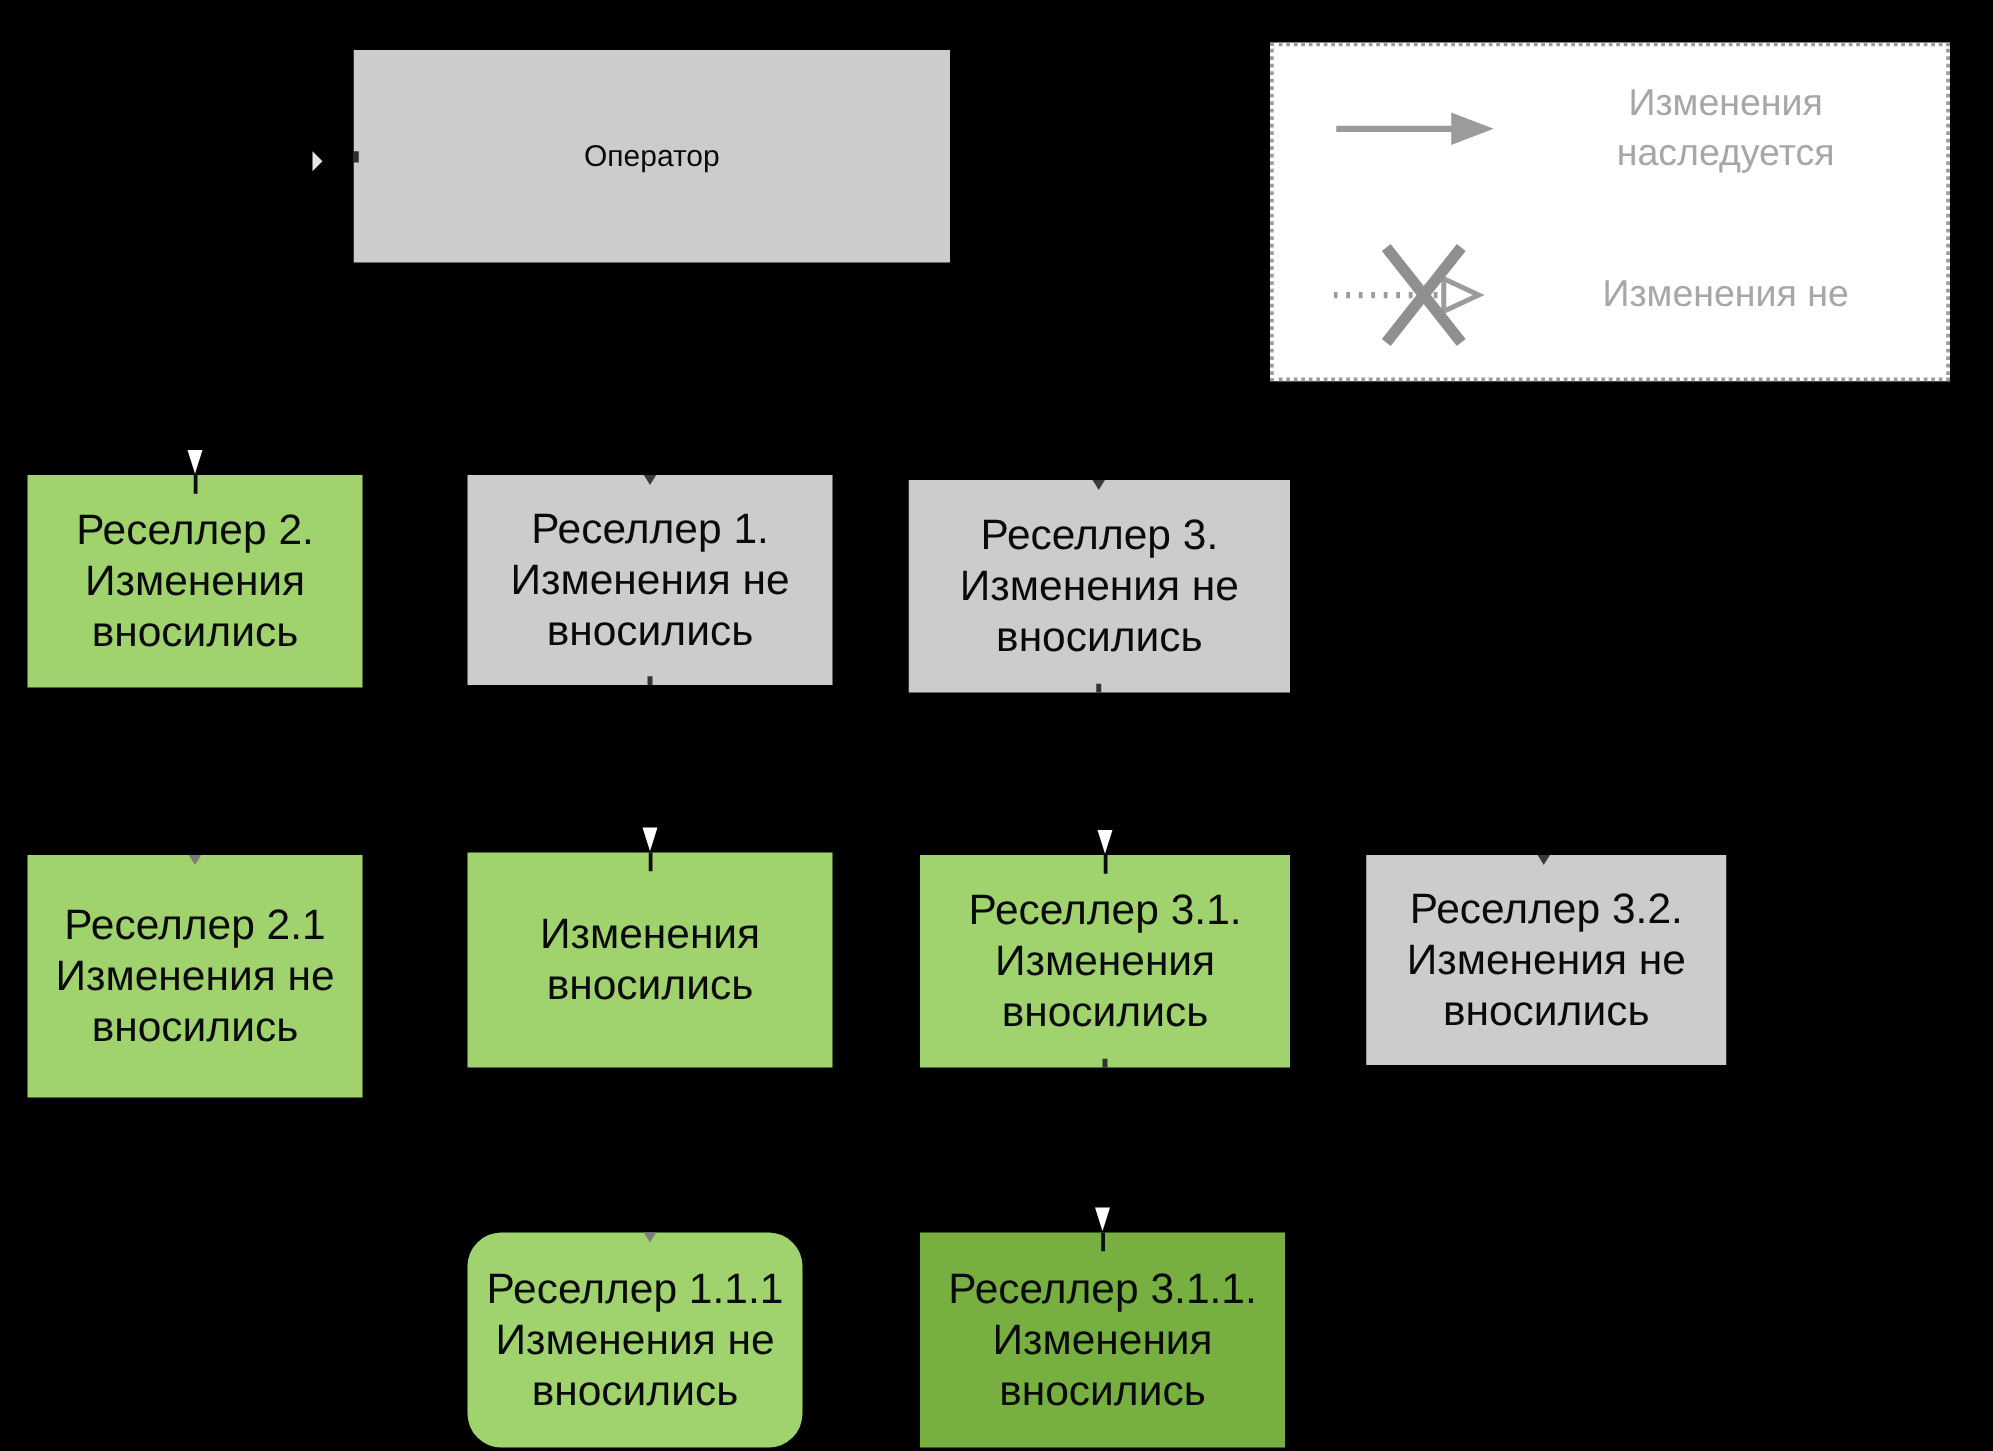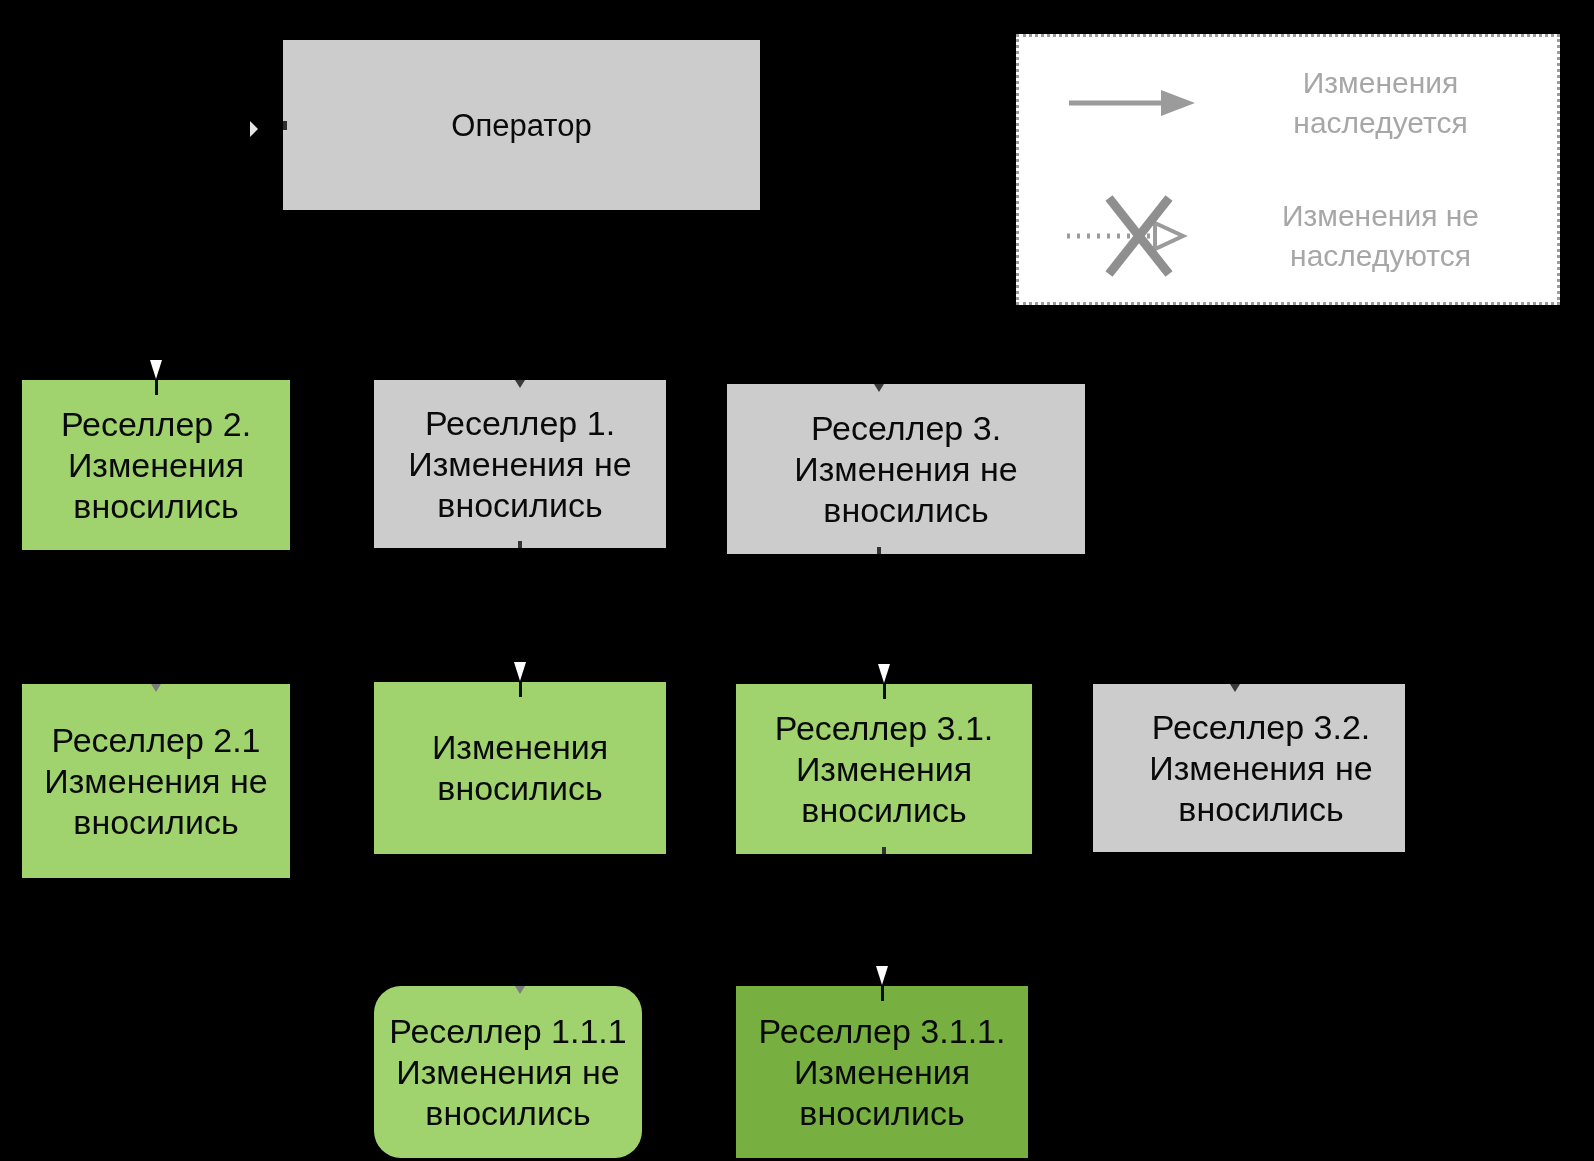--- a/index.html
+++ b/index.html
@@ -9,28 +9,28 @@
     font-family:"Liberation Sans", sans-serif;
   }
   .node{
     position:absolute;display:flex;flex-direction:column;
     justify-content:center;align-items:center;text-align:center;
     color:#0a0a0a;font-size:34px;line-height:41px;
   }
   .gray{background:#cccccc;}
   .green{background:#a0d36e;}
   .darkgreen{background:#77b040;}
-  #operator{left:283px;top:40px;width:477px;height:170px;font-size:31px;}
+  #operator{left:283px;top:40px;width:477px;height:170px;font-size:24px;}
   #r2  {left:22px;  top:380px;width:268px;height:170px;}
   #r1  {left:374px; top:380px;width:292px;height:168px;}
-  #r3  {left:727px; top:384px;width:358px;height:170px;}
+  #r3  {left:727px; top:384px;width:305px;height:170px;}
   #r21 {left:22px;  top:684px;width:268px;height:194px;}
   #r11 {left:374px; top:682px;width:292px;height:172px;}
   #r31 {left:736px; top:684px;width:296px;height:170px;}
-  #r32 {left:1093px;top:684px;width:288px;height:168px;padding-left:24px;}
+  #r32 {left:1093px;top:684px;width:288px;height:168px;}
   #r111{left:374px; top:986px;width:268px;height:172px;border-radius:27px;}
   #r311{left:736px; top:986px;width:292px;height:172px;}
 
   
   .legend{
     position:absolute;left:1016px;top:34px;width:544px;height:271px;
     background:#ffffff;border:3px dotted #9c9c9c;box-sizing:border-box;
     display:flex;flex-direction:column;
   }
   .legend-row{flex:1;display:flex;align-items:center;}
@@ -101,21 +101,20 @@
     <div class="legend-glyph">
       <svg width="130" height="96" viewBox="0 0 130 96">
         <line x1="0" y1="48" x2="88" y2="48" stroke="#9b9b9b" stroke-width="5" stroke-dasharray="3 7"></line>
         <polygon points="88,35 116,48 88,61" fill="#ffffff" stroke="#9b9b9b" stroke-width="4"></polygon>
         <line x1="42" y1="10" x2="102" y2="86" stroke="#8f8f8f" stroke-width="9"></line>
         <line x1="102" y1="10" x2="42" y2="86" stroke="#8f8f8f" stroke-width="9"></line>
       </svg>
     </div>
     <div class="legend-text">
       <div>Изменения не</div>
-      <div>наследуются</div>
     </div>
   </div>
 </div>
 
 <div class="node green" id="r2">
   <div>Реселлер 2.</div>
   <div>Изменения</div>
   <div>вносились</div>
 </div>
 <div class="node gray" id="r1">

